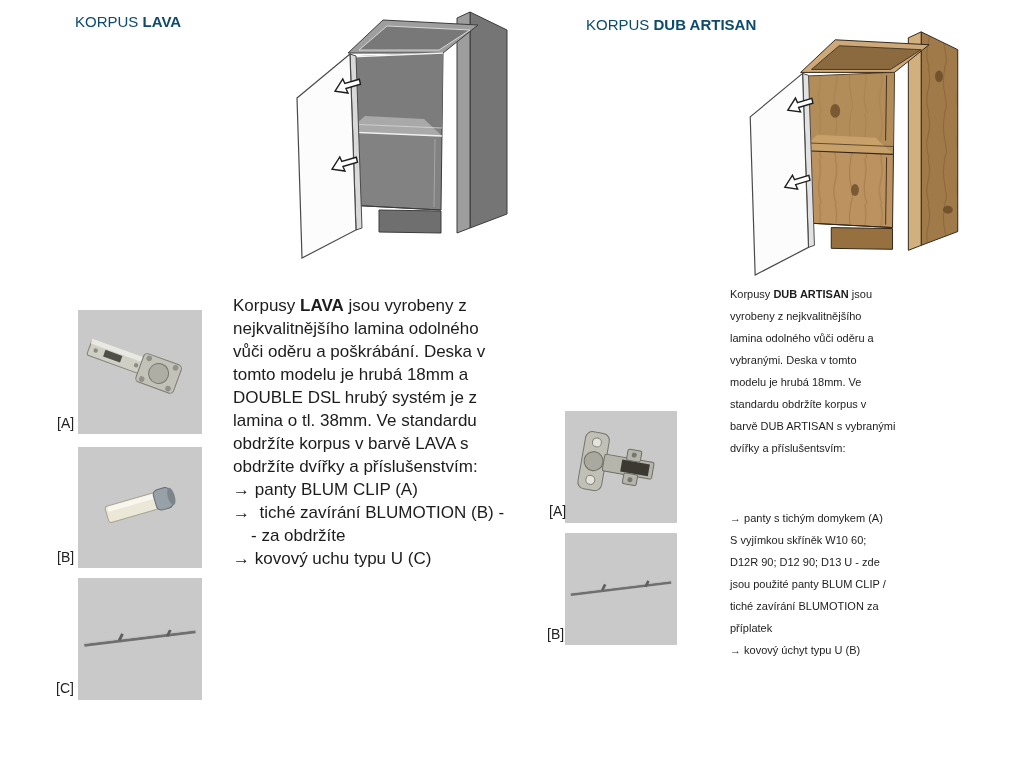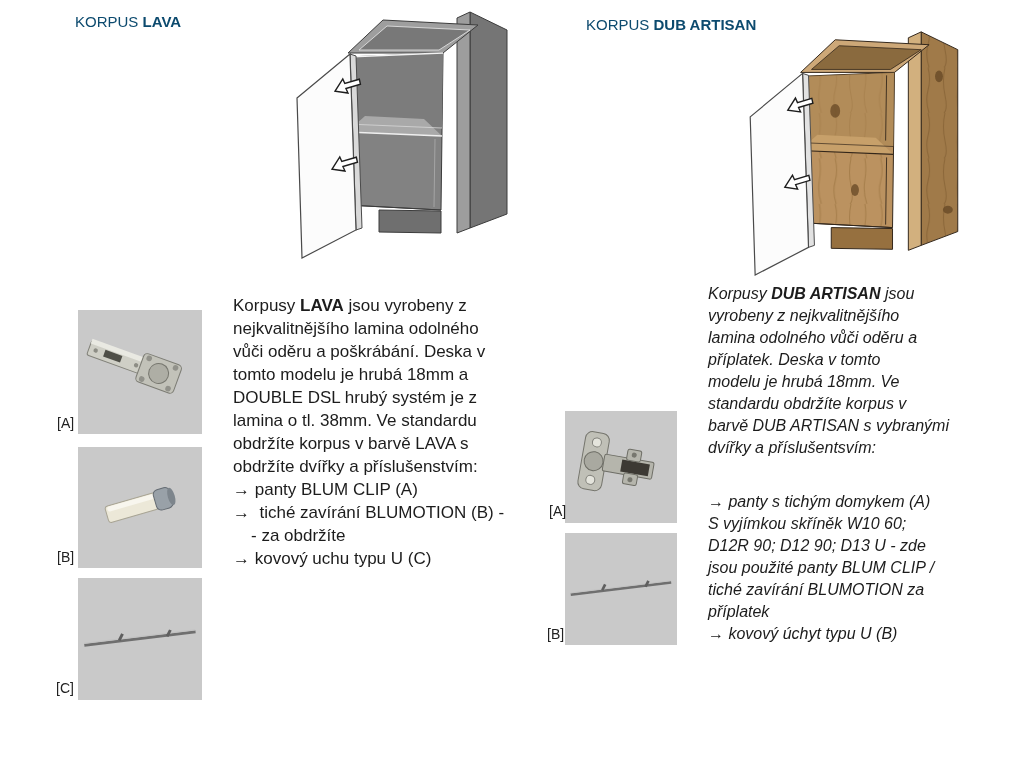--- a/index.html
+++ b/index.html
@@ -5,23 +5,23 @@
   html,body{margin:0;padding:0;background:#ffffff;}
   #canvas{
     position:relative;width:1024px;height:768px;background:#ffffff;
     font-family:"Liberation Sans", sans-serif;color:#1c1c1c;overflow:hidden;
   }
   .title{position:absolute;font-size:15px;color:#0c4a6e;white-space:pre;}
   .title .bold{font-weight:bold;}
   .textblock{position:absolute;}
   .textblock .line{white-space:pre;}
   .tb-left{left:233px;top:294px;font-size:17px;line-height:23px;}
-  .tb-right{left:708px;top:283px;font-size:16px;line-height:22px;font-style:italic;}
+  .tb-right{left:730px;top:283px;font-size:11px;line-height:22px;}
   .list-left{}
-  .list-right{margin-top:32px;}
+  .list-right{margin-top:48px;}
   .indent{padding-left:18px;}
   .hw-box{position:absolute;background:#c9c9c9;}
   .hw-label{position:absolute;font-size:14px;color:#222222;white-space:pre;}
   .cab{position:absolute;}
   svg{display:block;}
 </style>
 </head>
 <body>
 
 <div id="canvas">
@@ -200,21 +200,21 @@
       <div class="line">→  tiché zavírání BLUMOTION (B) -</div>
       <div class="line indent">- za obdržíte</div>
       <div class="line">→ kovový uchu typu U (C)</div>
     </div>
   </div>
 
   <div class="textblock tb-right">
     <div class="line"><span>Korpusy </span><b>DUB ARTISAN</b><span> jsou</span></div>
     <div class="line">vyrobeny z nejkvalitnějšího</div>
     <div class="line">lamina odolného vůči oděru a</div>
-    <div class="line">příplatek. Deska v tomto</div>
+    <div class="line">vybranými. Deska v tomto</div>
     <div class="line">modelu je hrubá 18mm. Ve</div>
     <div class="line">standardu obdržíte korpus v</div>
     <div class="line">barvě DUB ARTISAN s vybranými</div>
     <div class="line">dvířky a příslušentsvím:</div>
     <div class="list-right">
       <div class="line">→ panty s tichým domykem (A)</div>
       <div class="line">S vyjímkou skříněk W10 60;</div>
       <div class="line">D12R 90; D12 90; D13 U - zde</div>
       <div class="line">jsou použité panty BLUM CLIP /</div>
       <div class="line">tiché zavírání BLUMOTION za</div>

